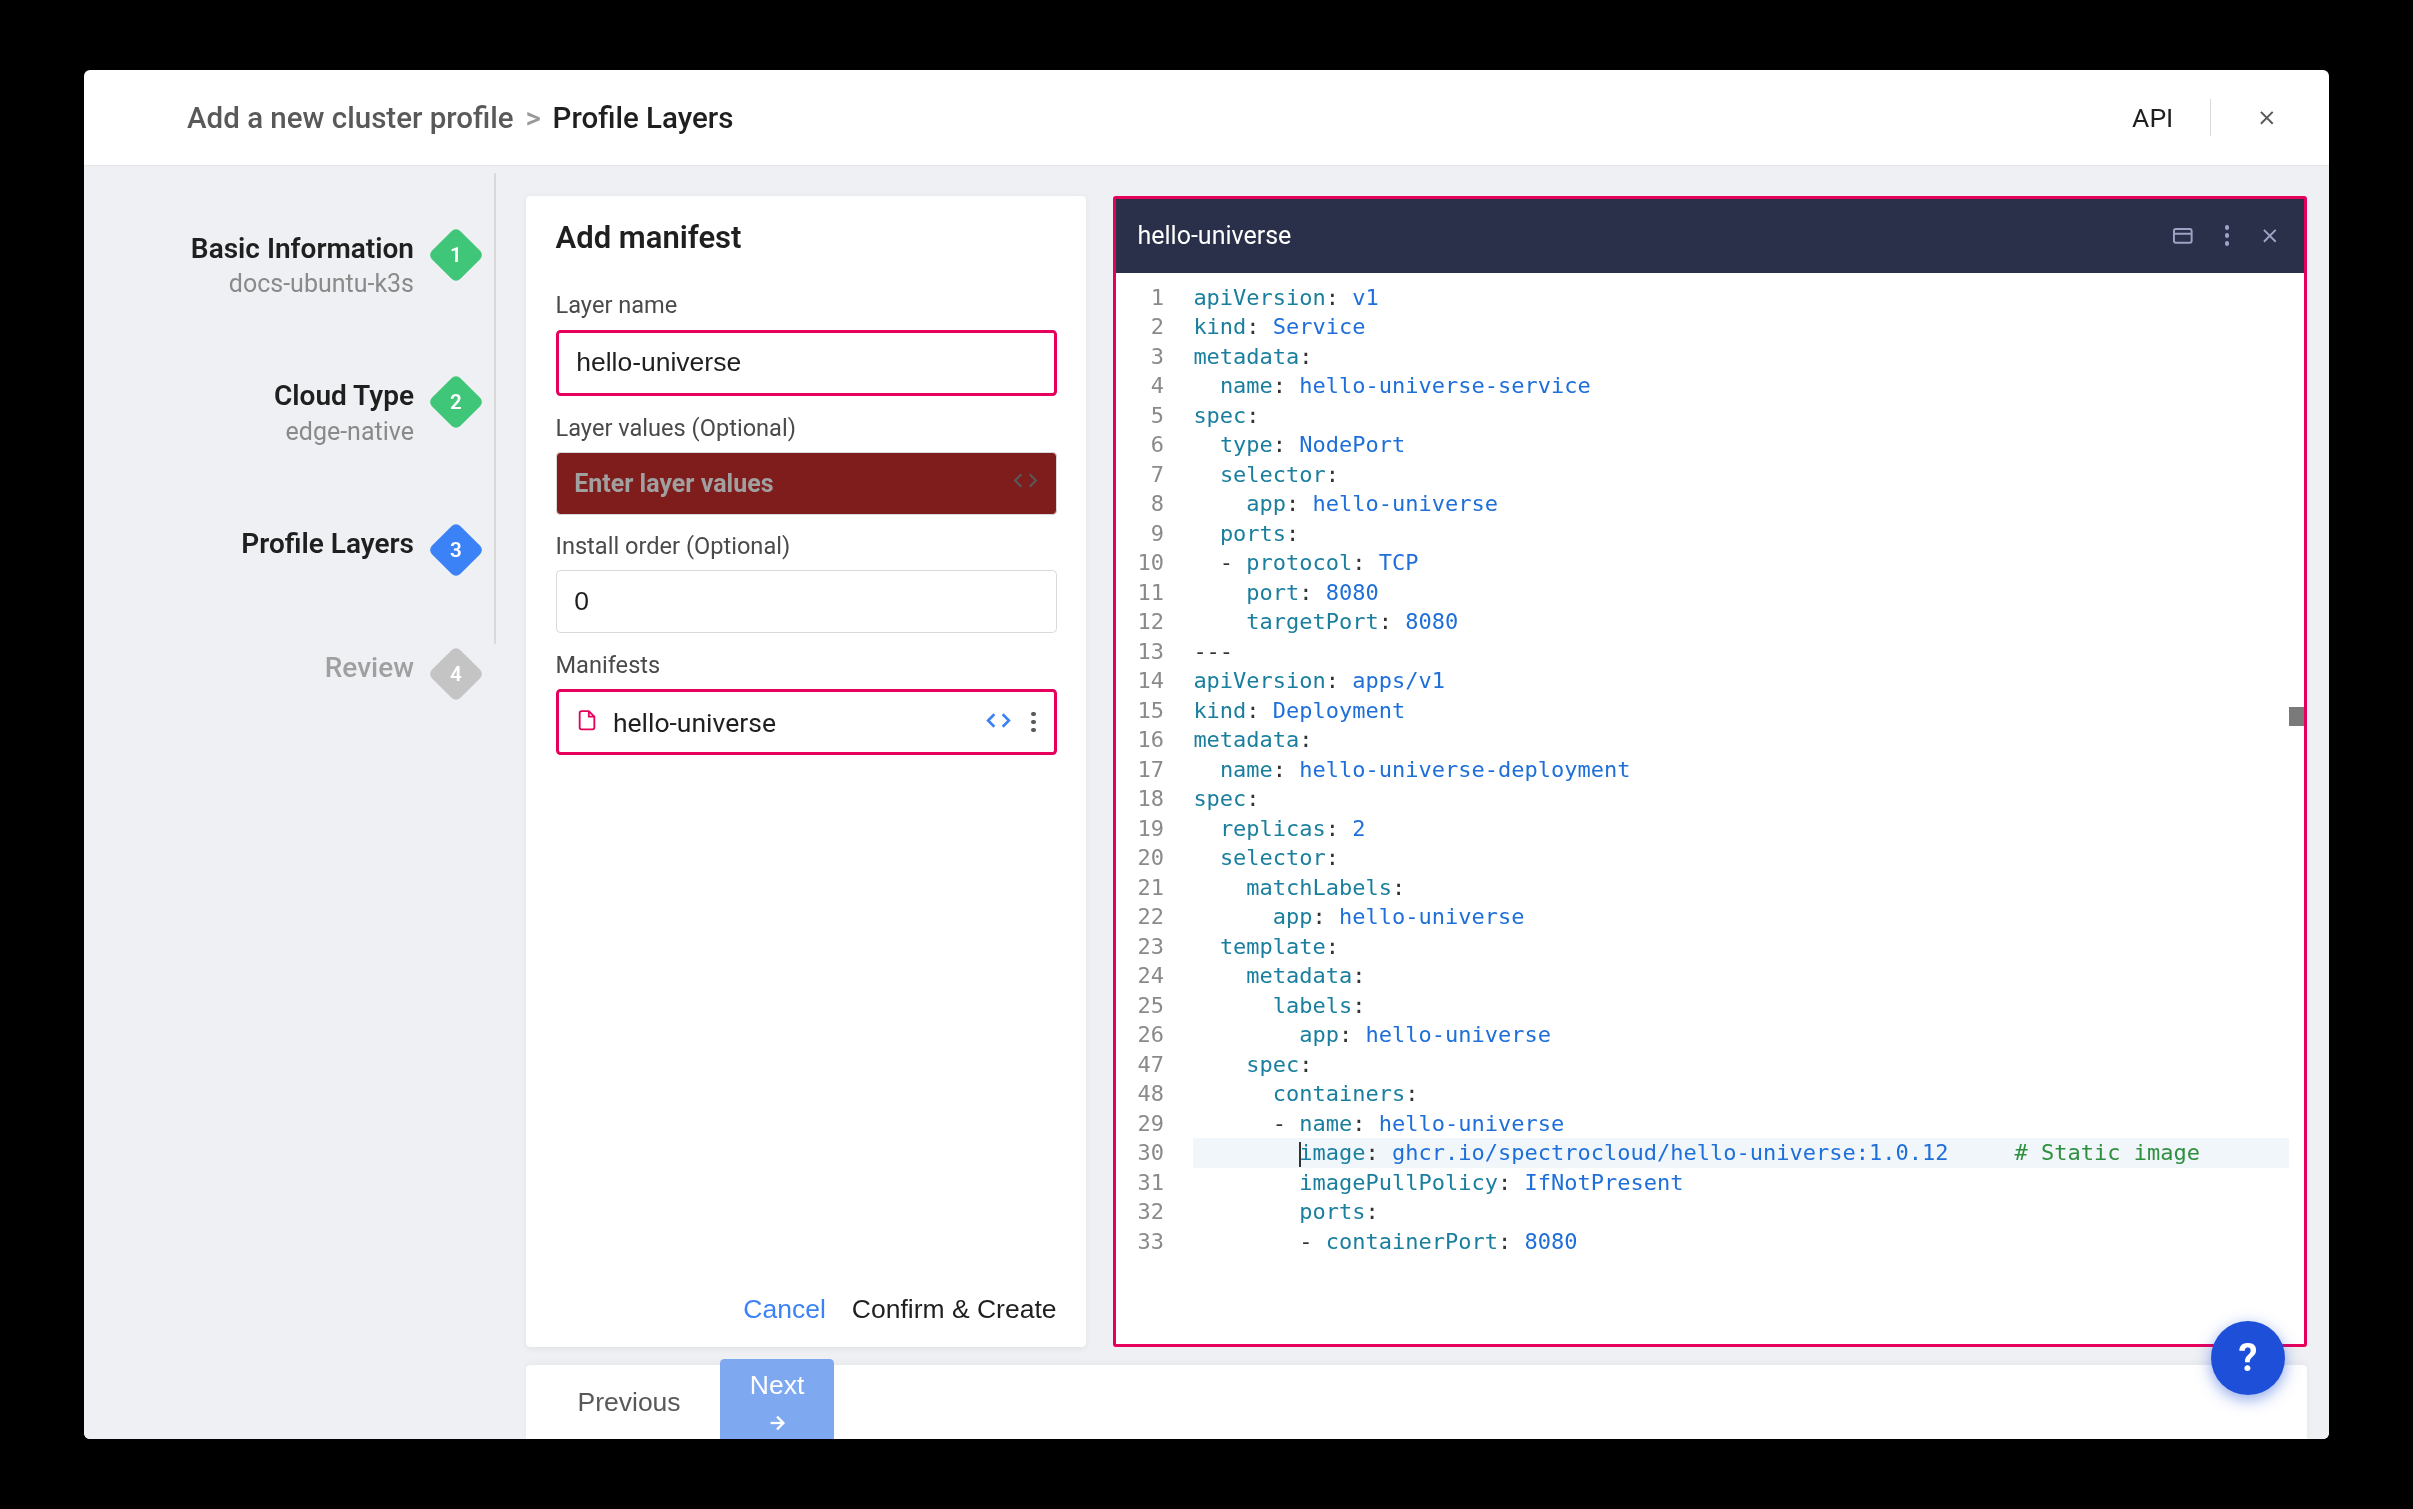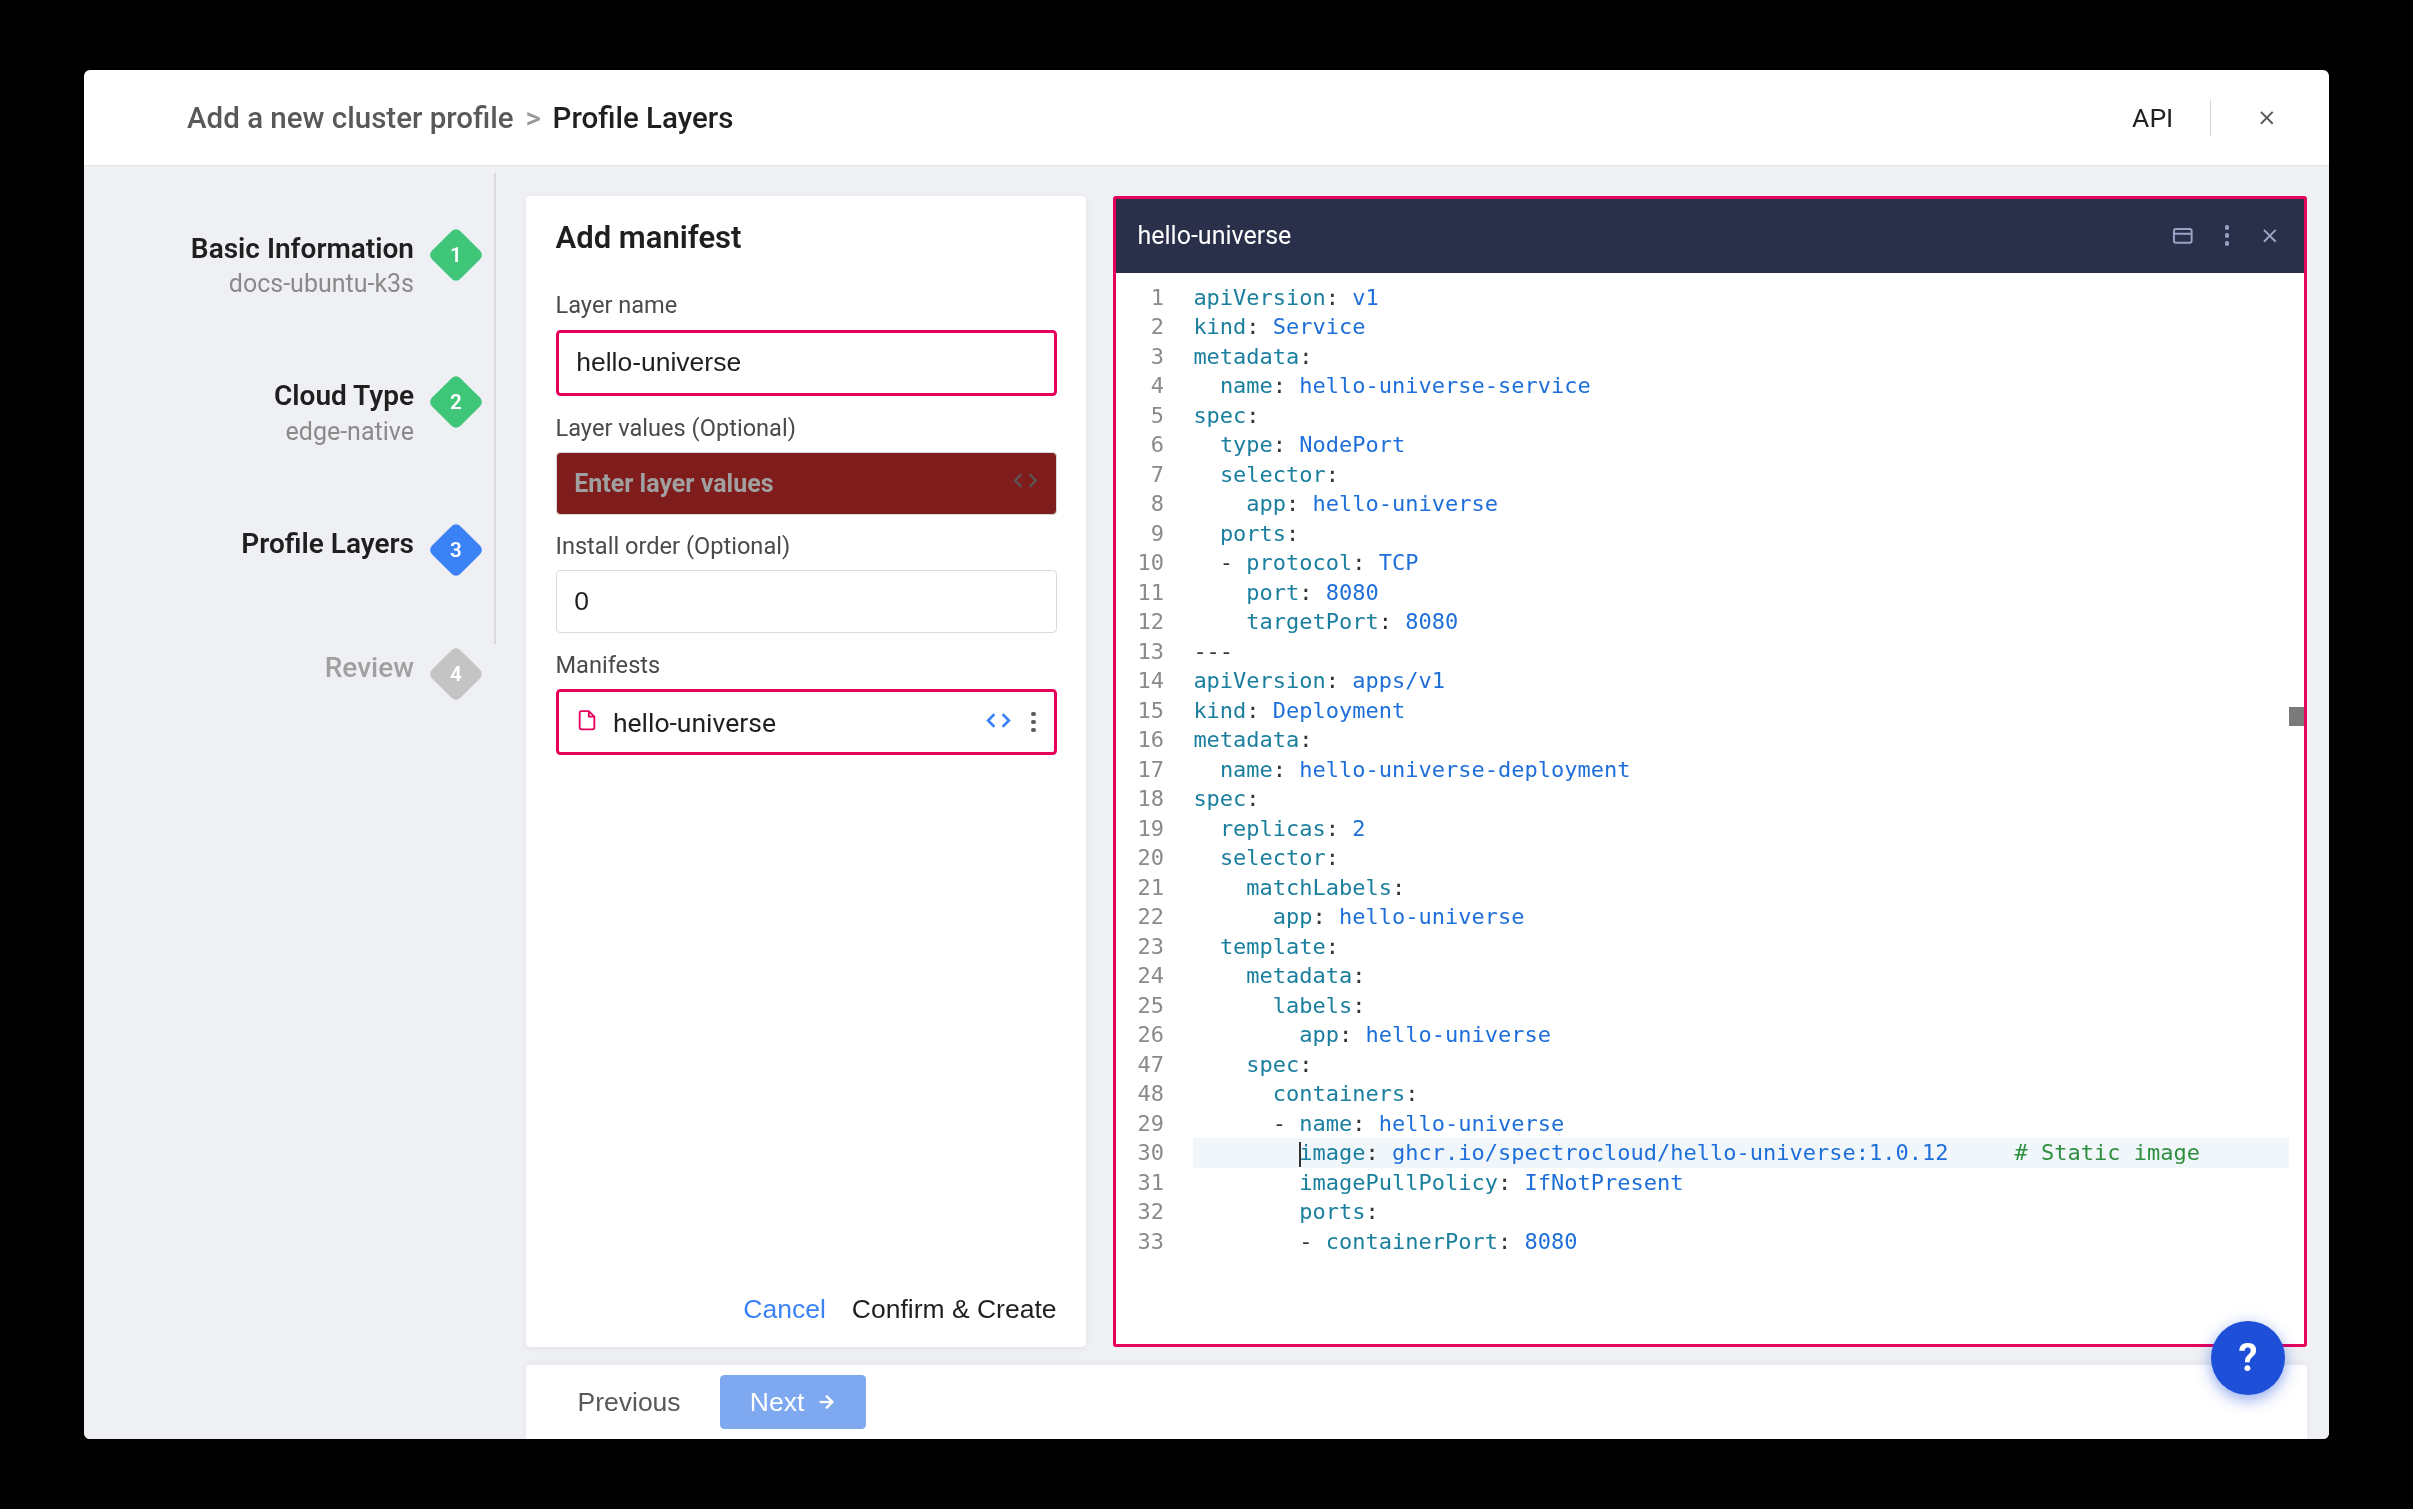--- a/index.html
+++ b/index.html
@@ -67,21 +67,21 @@
 .tok-key { color: #1a7f9e; }
 .tok-val { color: #1e6fd9; }
 .tok-num { color: #1e6fd9; }
 .tok-punc { color: #333; }
 .tok-comment { color: #2e8f3e; }
 .current-line { background: #f0f6fa; display: block; width: 100%; }
 .cursor { display: inline-block; width: 1.5px; height: 25px; background: #333; vertical-align: middle; margin-right: -1.5px; animation: blink 1s step-end infinite; }
 @keyframes blink { 50% { opacity: 0; } }
 .bottom-bar { height: 74px; display: flex; align-items: center; padding: 0 29.5px; gap: 17.7px; background: #fff; margin-top: 17.7px; border-radius: 4.4px 4.4px 0 0; box-shadow: 0 -1.5px 5.9px rgba(0,0,0,0.04); }
 .btn-prev { font-size: 26.5px; color: #595959; background: none; border: none; cursor: pointer; padding: 0 22px; }
-.btn-next { font-size: 26.5px; color: #fff; background: #7ea8f0; border: none; border-radius: 4.4px; padding: 11.8px 29.5px; cursor: pointer; display: flex; align-items: center; gap: 10.3px; }
+.btn-next { font-size: 26.5px; color: #fff; background: #7ea8f0; border: none; border-radius: 4.4px; padding: 11.8px 29.5px; cursor: pointer; display: flex; align-items: center; gap: 10.3px; flex-direction: column; }
 .btn-next svg { width: 22px; height: 22px; }
 .help-fab { position: absolute; right: 44px; bottom: 44px; width: 74px; height: 74px; border-radius: 50%; background: #1e4fd9; color: #fff; display: flex; align-items: center; justify-content: center; font-size: 38px; font-weight: 700; cursor: pointer; box-shadow: 0 4.4px 14.7px rgba(30,79,217,0.5); }
 .editor-overflow-indicator { position: absolute; right: 0; top: 434px; width: 14.7px; height: 19px; background: #7a7a7a; }
 </style>
 </head>
 <body>
 
 <div class="app-window">
 
   <div class="titlebar">

